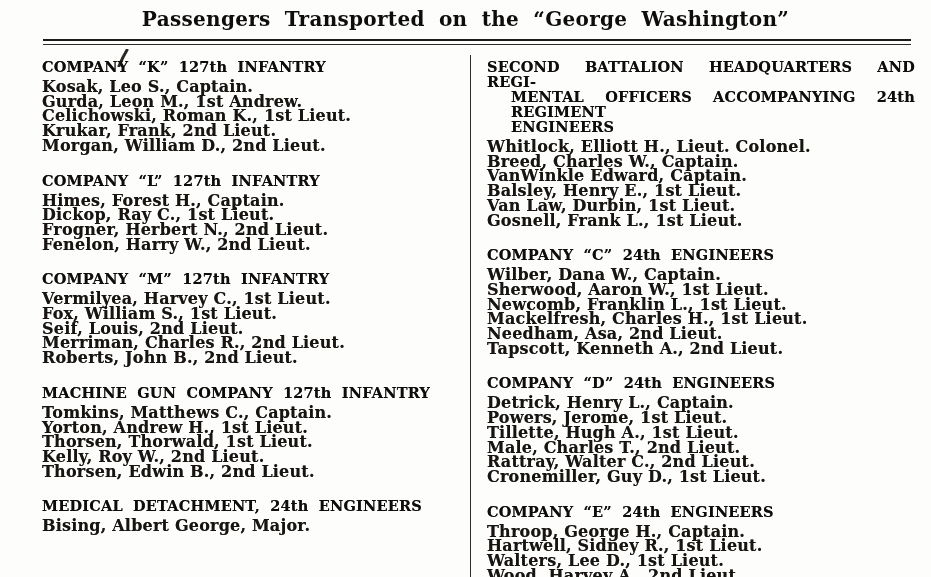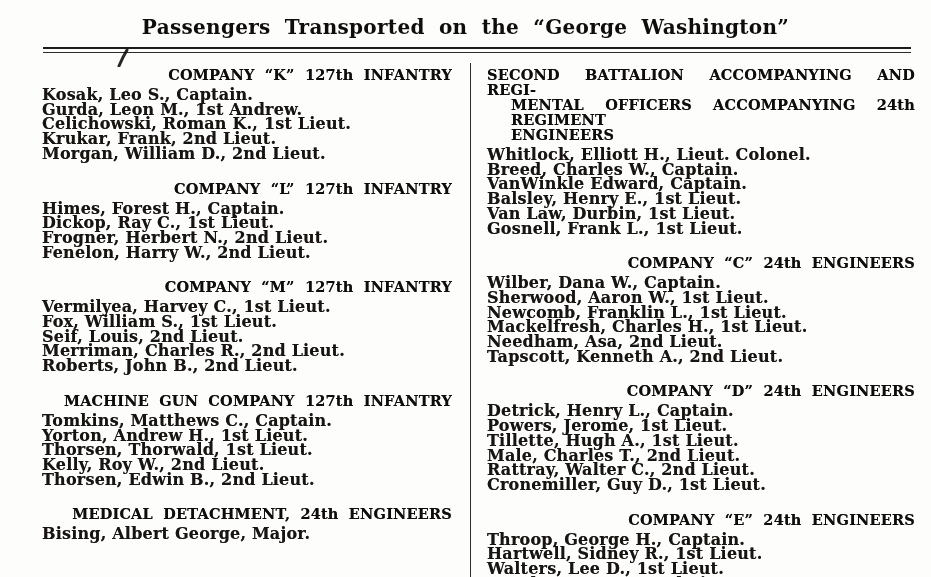--- a/index.html
+++ b/index.html
@@ -9,21 +9,21 @@
     font-family: "DejaVu Serif", serif;
     color: #171411;
     overflow: hidden;
   }
   .page {
     position: relative;
     width: 931px; height: 577px;
     background: #fdfdfc;
   }
   .title {
-    padding-top: 15px;
+    padding-top: 7px;
     text-align: center;
     font-size: 20px;
     font-weight: bold;
     word-spacing: 7px;
     letter-spacing: 0.3px;
     color: #0f0d0b;
     line-height: 25px;
   }
   .title-divider {
     margin: 7px 0 0 43px;
@@ -47,21 +47,21 @@
     width: 461px;
     box-sizing: border-box;
     padding: 4px 16px 0 16px;
     border-left: 1px solid #2b2b2b;
   }
   .section + .section { margin-top: 19px; }
   .hd {
     margin: 0 0 6px 0;
     font-size: 14.5px;
     font-weight: bold;
-    text-align: right;
+    text-align: left;
     word-spacing: 5px;
     letter-spacing: 0.2px;
     line-height: 15px;
     color: #0f0d0b;
     text-shadow: 0 0 0.4px rgba(10,8,6,0.6);
   }
   .hd-bhq { text-align: left; word-spacing: 4px; }
   .hl { display: block; }
   .hl-just { text-align: justify; text-align-last: justify; }
   .hl-ind { padding-left: 24px; }
@@ -138,21 +138,21 @@
         <h3 class="hd">MEDICAL DETACHMENT, 24th ENGINEERS</h3>
         <div class="nm">Bising, Albert George, Major.</div>
       </div>
 
     </div>
 
     <div class="col-right">
 
       <div class="section">
         <h3 class="hd hd-bhq">
-          <span class="hl hl-just">SECOND BATTALION ACCOMPANYING AND REGI-</span>
+          <span class="hl hl-just">SECOND BATTALION HEADQUARTERS AND REGI-</span>
           <span class="hl hl-just hl-ind">MENTAL OFFICERS ACCOMPANYING 24th REGIMENT</span>
           <span class="hl hl-ind">ENGINEERS</span>
         </h3>
         <div class="nm">Whitlock, Elliott H., Lieut. Colonel.</div>
         <div class="nm">Breed, Charles W., Captain.</div>
         <div class="nm">VanWinkle Edward, Captain.</div>
         <div class="nm">Balsley, Henry E., 1st Lieut.</div>
         <div class="nm">Van Law, Durbin, 1st Lieut.</div>
         <div class="nm">Gosnell, Frank L., 1st Lieut.</div>
       </div>

